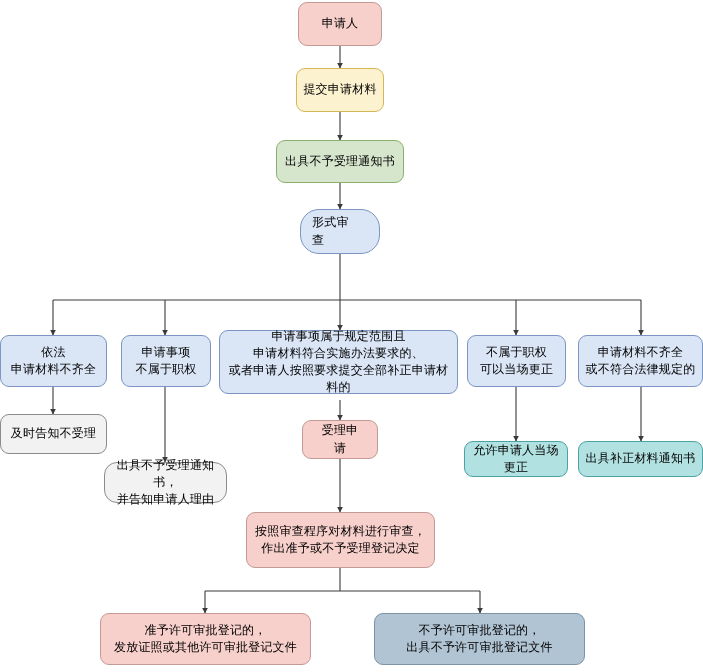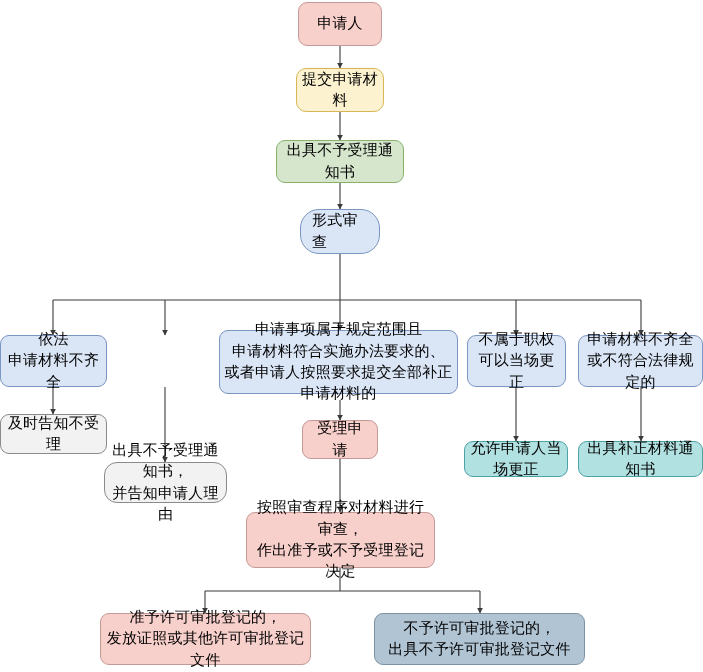--- a/index.html
+++ b/index.html
@@ -30,21 +30,21 @@
   .node {
     position: absolute;
     box-sizing: border-box;
     border-radius: 9px;
     border-style: solid;
     border-width: 1px;
     display: flex;
     align-items: center;
     justify-content: center;
     text-align: center;
-    font-size: 15px;
+    font-size: 12px;
     line-height: 1.42;
     color: #000000;
     letter-spacing: 0.2px;
     white-space: pre-line;
     padding: 2px 4px;
   }
   .node.left-text {
     text-align: left;
     justify-content: flex-start;
     padding-left: 11px;
@@ -101,30 +101,32 @@
 
       <path d="M 340 568 L 340 591"></path>
       <path d="M 205 591 L 480 591"></path>
       <path d="M 205 591 L 205 613" marker-end="url(#arrow)"></path>
       <path d="M 480 591 L 480 613" marker-end="url(#arrow)"></path>
     </g>
   </svg>
 
   <div class="node fill-pink" style="left:298px; top:2px; width:84px; height:44px;">申请人</div>
 
-  <div class="node fill-yellow" style="left:296px; top:68px; width:88px; height:44px;border-radius:10px;">提交申请材料</div>
+  <div class="node fill-yellow" style="left:296px; top:68px; width:88px; height:44px;">提交申请材料</div>
 
   <div class="node fill-green" style="left:276px; top:140px; width:128px; height:43px;">出具不予受理通知书</div>
 
   <div class="node fill-blue left-text" style="left:300px; top:209px; width:80px; height:45px;">形式审
 查</div>
 
   <div class="node fill-blue" style="left:0px; top:335px; width:107px; height:52px;">依法
 申请材料不齐全</div>
 
+  <div class="node fill-blue" style="left:121px; top:335px; width:90px; height:52px;">申请事项
+不属于职权</div>
 
   <div class="node fill-blue" style="left:219px; top:330px; width:239px; height:64px;">申请事项属于规定范围且
 申请材料符合实施办法要求的、
 或者申请人按照要求提交全部补正申请材料的</div>
 
   <div class="node fill-blue" style="left:467px; top:335px; width:99px; height:52px;">不属于职权
 可以当场更正</div>
 
   <div class="node fill-blue" style="left:578px; top:335px; width:125px; height:52px;">申请材料不齐全
 或不符合法律规定的</div>

